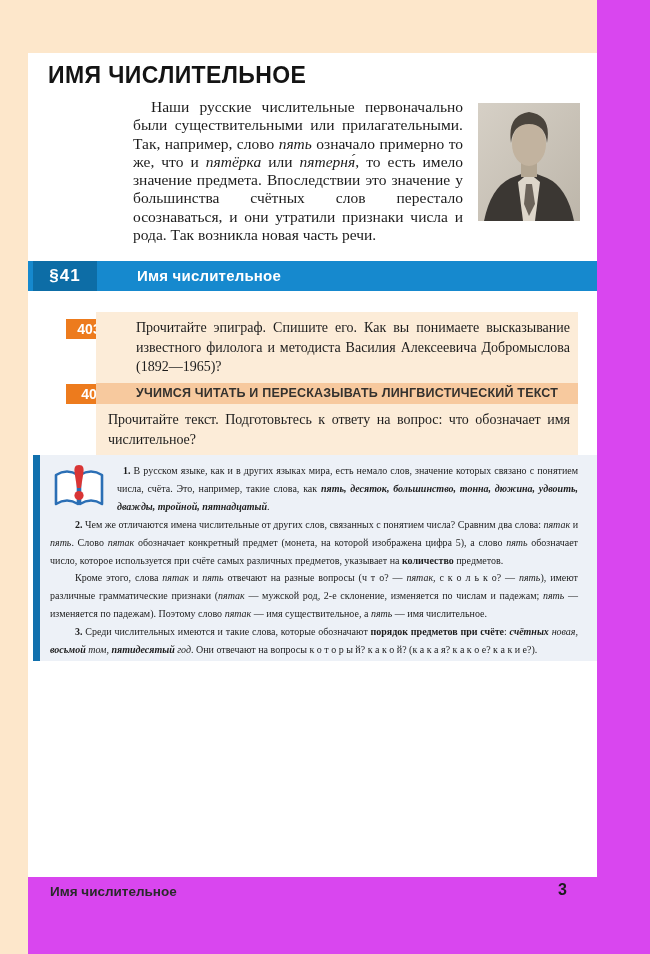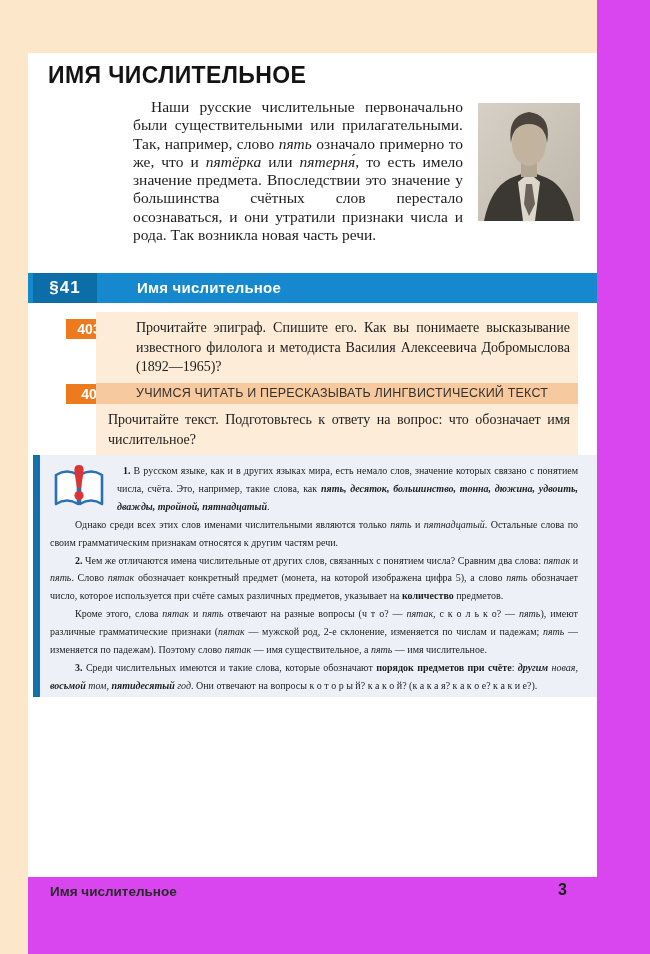--- a/index.html
+++ b/index.html
@@ -28,21 +28,21 @@
   .epigraph-author {
     margin-top:3px; text-align:right; font-style:italic; font-size:15.5px;
   }
   .photo {
     position:absolute; left:450px; top:50px; width:102px; height:118px;
     overflow:hidden; background:#cdc7bd;
   }
   .photo svg { display:block; }
 
   .section-bar {
-    position:absolute; left:0; top:220px; width:569px; height:30px;
+    position:absolute; left:0; top:208px; width:569px; height:30px;
     background:#1689ce;
   }
   .section-num {
     position:absolute; left:5px; top:0; width:64px; height:30px;
     background:#0d6da6; color:#ffffff; text-align:center; line-height:30px;
     font-family:"Liberation Sans", sans-serif; font-weight:bold; font-size:17px;
     letter-spacing:1px;
   }
   .section-title {
     position:absolute; left:109px; top:0; height:30px; line-height:30px;
@@ -61,21 +61,21 @@
   .ex-box {
     position:absolute; left:68px; width:482px;
     background:#fcecd8; padding:6px 8px 8px 40px;
     font-size:14px; line-height:19.5px; text-align:justify;
   }
   .box-403 { top:259px; min-height:64px; }
   .box-404 { top:351px; min-height:46px;padding-left:12px; }
   .ex-band {
     position:absolute; left:68px; top:330px; width:482px; height:21px;
     background:#f7c99e; padding-left:40px;
-    font-family:"Liberation Sans", sans-serif; font-weight:normal; font-size:12.5px;
+    font-family:"Liberation Sans", sans-serif; font-weight:bold; font-size:12.5px;
     line-height:21px; color:#33312e; letter-spacing:0.2px; white-space:nowrap; overflow:hidden;
   }
 
   .info-block {
     position:absolute; left:5px; top:402px; width:564px;
     background:#edf1f7; border-left:7px solid #1170ad;
     padding:7px 19px 2px 10px;
     font-size:10px; line-height:17.9px; text-align:justify;
   }
   .info-block p { margin:0; text-indent:25px; }
@@ -144,23 +144,22 @@
     <div class="info-block">
       <span class="book-icon">
         <svg width="52" height="44" viewBox="0 0 52 44">
           <path d="M3 11 Q14 4 25 11 L25 40 Q14 33 3 40 Z" fill="#ffffff" stroke="#2b6fb5" stroke-width="2.6" stroke-linejoin="round"></path>
           <path d="M49 11 Q38 4 27 11 L27 40 Q38 33 49 40 Z" fill="#ffffff" stroke="#2b6fb5" stroke-width="2.6" stroke-linejoin="round"></path>
           <path d="M26 1 C21.5 1 21 4.5 21.6 9 L24 24 L28 24 L30.4 9 C31 4.5 30.5 1 26 1 Z" fill="#d93535"></path>
           <circle cx="26" cy="31.5" r="4.6" fill="#d93535"></circle>
         </svg>
       </span>
       <p class="p-first"><b>1.</b> В русском языке, как и в других языках мира, есть немало слов, значение которых связано с понятием числа, счёта. Это, например, такие слова, как <b><i>пять, десяток, большинство, тонна, дюжина, удвоить, дважды, тройной, пятнадцатый</i></b>.</p>
-      <p>Однако среди всех этих слов именами числительными являются только <i>пять</i> и <i>пятнадцатый</i>. Остальные слова по своим грамматическим признакам относятся к другим частям речи.</p>
       <p><b>2.</b> Чем же отличаются имена числительные от других слов, связанных с понятием числа? Сравним два слова: <i>пятак</i> и <i>пять</i>. Слово <i>пятак</i> обозначает конкретный предмет (монета, на которой изображена цифра 5), а слово <i>пять</i> обозначает число, которое используется при счёте самых различных предметов, указывает на <b>количество</b> предметов.</p>
       <p>Кроме этого, слова <i>пятак</i> и <i>пять</i> отвечают на разные вопросы (ч т о? — <i>пятак,</i> с к о л ь к о? — <i>пять</i>), имеют различные грамматические признаки (<i>пятак</i> — мужской род, 2-е склонение, изменяется по числам и падежам; <i>пять</i> — изменяется по падежам). Поэтому слово <i>пятак</i> — имя существительное, а <i>пять</i> — имя числительное.</p>
-      <p><b>3.</b> Среди числительных имеются и такие слова, которые обозначают <b>порядок предметов при счёте</b>: <b><i>другим</i></b> <i>новая,</i> <b><i>восьмой</i></b> <i>том,</i> <b><i>пятидесятый</i></b> <i>год</i>. Они отвечают на вопросы к о т о р ы й? к а к о й? (к а к а я? к а к о е? к а к и е?).</p>
+      <p><b>3.</b> Среди числительных имеются и такие слова, которые обозначают <b>порядок предметов при счёте</b>: <b><i>счётных</i></b> <i>новая,</i> <b><i>восьмой</i></b> <i>том,</i> <b><i>пятидесятый</i></b> <i>год</i>. Они отвечают на вопросы к о т о р ы й? к а к о й? (к а к а я? к а к о е? к а к и е?).</p>
     </div>
 
   </div>
 
   <div class="footer-section">Имя числительное</div>
   <div class="footer-page">3</div>
 </div>
 
 </body></html>

